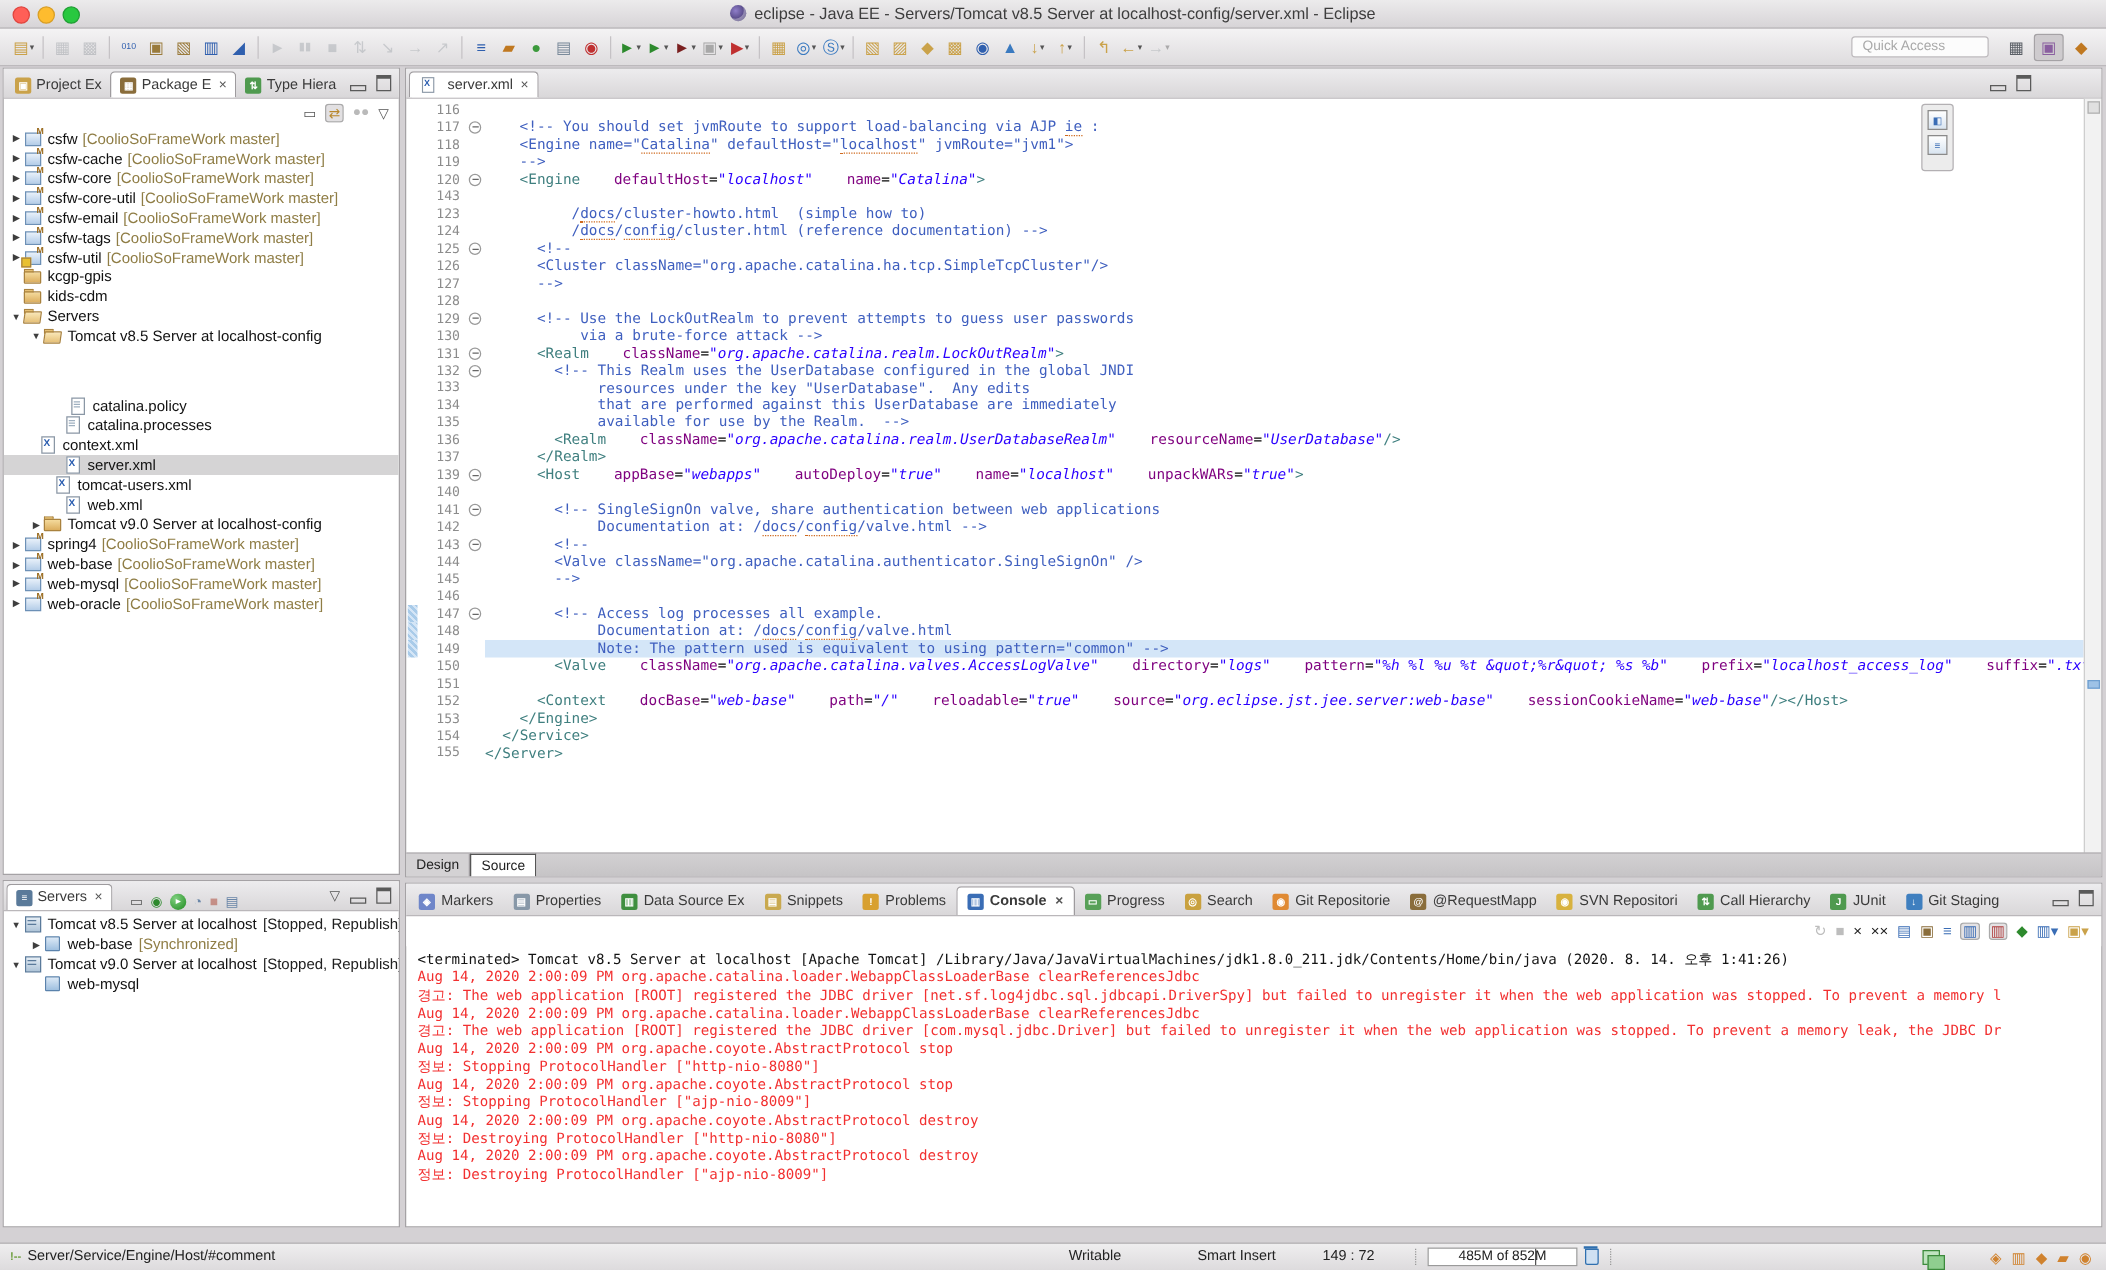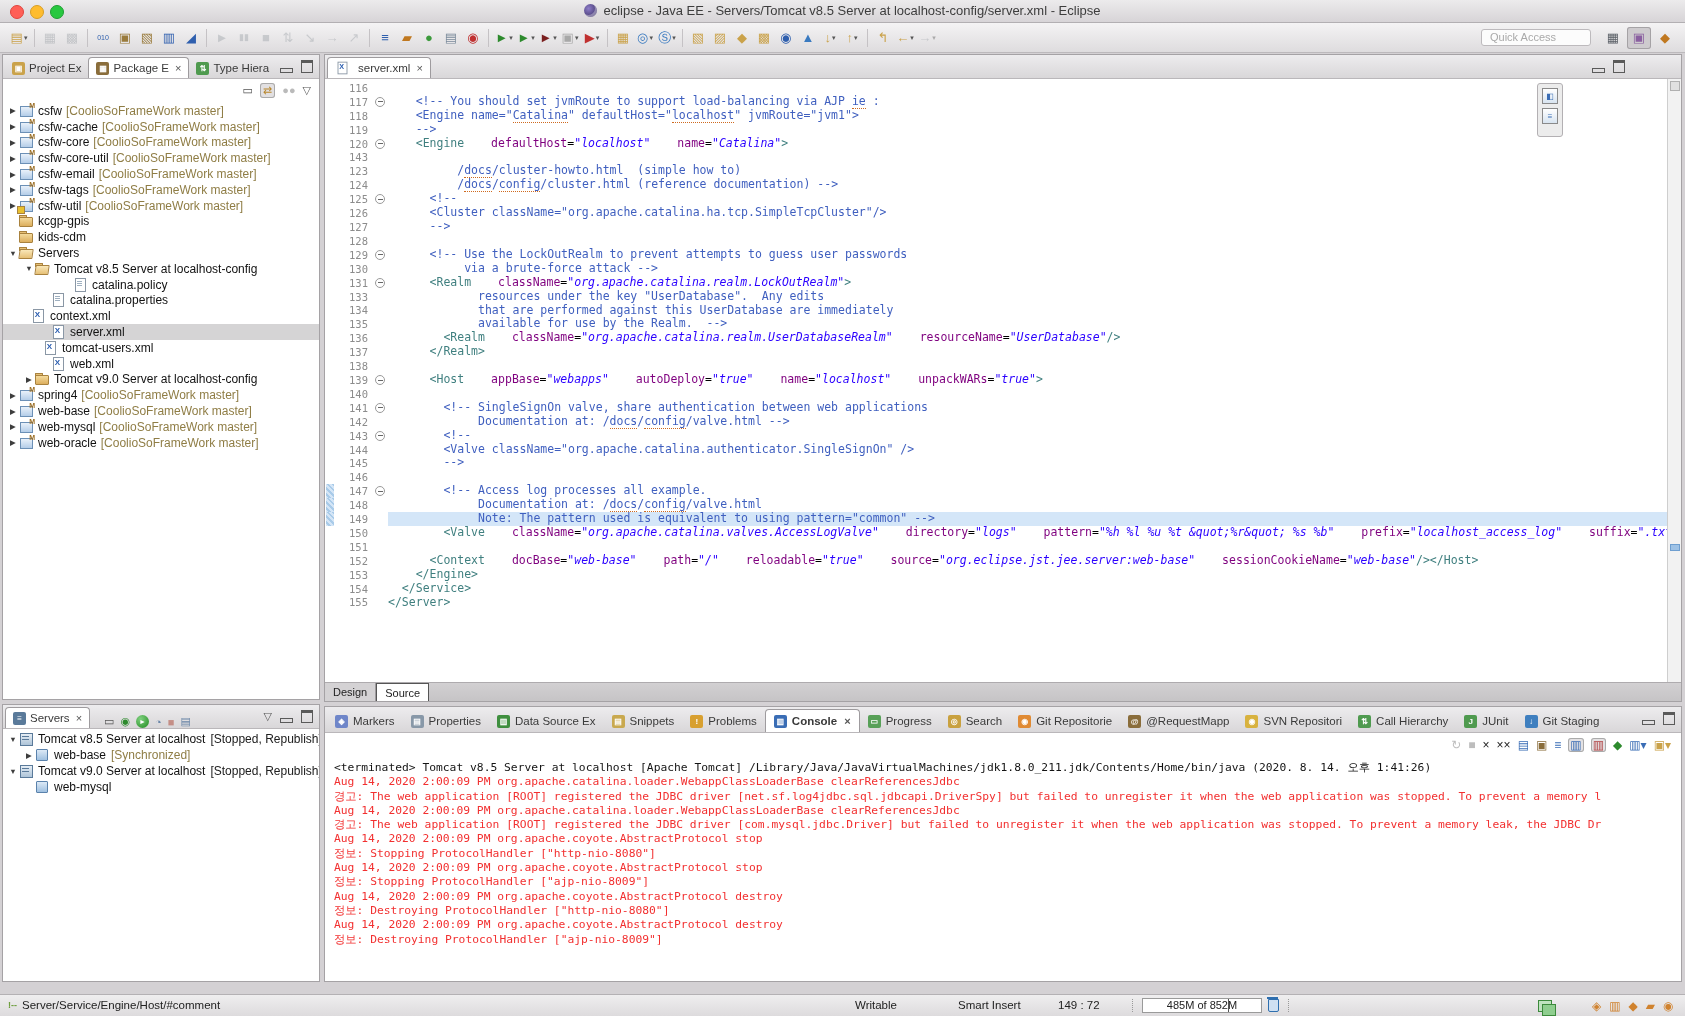--- a/index.html
+++ b/index.html
@@ -397,29 +397,29 @@
       <div class="trow" style="padding-left: 4px;">
         <span class="arrow">▼</span>
         <span class="ticon ti-folder-open"></span>
         <span class="tlabel">Servers</span>
       </div>
       <div class="trow" style="padding-left: 20px;">
         <span class="arrow">▼</span>
         <span class="ticon ti-folder-open"></span>
         <span class="tlabel">Tomcat v8.5 Server at localhost-config</span>
       </div>
-      <div class="trow" style="padding-left: 58px;">
+      <div class="trow" style="padding-left: 40px; margin-top: 40px;">
         <span class="arrow"></span>
         <span class="ticon ti-file"></span>
         <span class="tlabel">catalina.policy</span>
       </div>
       <div class="trow" style="padding-left: 36px;">
         <span class="arrow"></span>
         <span class="ticon ti-file"></span>
-        <span class="tlabel">catalina.properties</span>
+        <span class="tlabel">catalina.processes</span>
       </div>
       <div class="trow" style="padding-left: 16px; text-align: center;">
         <span class="arrow"></span>
         <span class="ticon ti-xml"></span>
         <span class="tlabel">context.xml</span>
       </div>
       <div class="trow selected" style="padding-left: 36px;">
         <span class="arrow"></span>
         <span class="ticon ti-xml"></span>
         <span class="tlabel">server.xml</span>
@@ -612,20 +612,26 @@
         <span class="code"><span class="tc">           via a brute-force attack --&gt;</span></span>
       </div>
       <div class="crow">
         <span class="ann"></span>
         <span class="lnum">131</span>
         <span class="fold on"></span>
         <span class="code"><span class="tp">      &lt;</span><span class="tt">Realm</span><span class="tx"> </span><span class="ta">className</span><span class="tx">=</span><span class="tv">"org.apache.catalina.realm.LockOutRealm"</span><span class="tp">&gt;</span></span>
       </div>
       <div class="crow">
         <span class="ann"></span>
+        <span class="lnum">132</span>
+        <span class="fold on"></span>
+        <span class="code"><span class="tc">        &lt;!-- This Realm uses the UserDatabase configured in the global JNDI</span></span>
+      </div>
+      <div class="crow">
+        <span class="ann"></span>
         <span class="lnum">133</span>
         <span class="fold"></span>
         <span class="code"><span class="tc">             resources under the key "UserDatabase".  Any edits</span></span>
       </div>
       <div class="crow">
         <span class="ann"></span>
         <span class="lnum">134</span>
         <span class="fold"></span>
         <span class="code"><span class="tc">             that are performed against this UserDatabase are immediately</span></span>
       </div>
@@ -639,26 +645,20 @@
         <span class="ann"></span>
         <span class="lnum">136</span>
         <span class="fold"></span>
         <span class="code"><span class="tp">        &lt;</span><span class="tt">Realm</span><span class="tx"> </span><span class="ta">className</span><span class="tx">=</span><span class="tv">"org.apache.catalina.realm.UserDatabaseRealm"</span><span class="tx"> </span><span class="ta">resourceName</span><span class="tx">=</span><span class="tv">"UserDatabase"</span><span class="tp">/&gt;</span></span>
       </div>
       <div class="crow">
         <span class="ann"></span>
         <span class="lnum">137</span>
         <span class="fold"></span>
         <span class="code"><span class="tp">      &lt;/</span><span class="tt">Realm</span><span class="tp">&gt;</span></span>
-      </div>
-      <div class="crow">
-        <span class="ann"></span>
-        <span class="lnum">138</span>
-        <span class="fold"></span>
-        <span class="code"></span>
       </div>
       <div class="crow">
         <span class="ann"></span>
         <span class="lnum">139</span>
         <span class="fold on"></span>
         <span class="code"><span class="tp">      &lt;</span><span class="tt">Host</span><span class="tx"> </span><span class="ta">appBase</span><span class="tx">=</span><span class="tv">"webapps"</span><span class="tx"> </span><span class="ta">autoDeploy</span><span class="tx">=</span><span class="tv">"true"</span><span class="tx"> </span><span class="ta">name</span><span class="tx">=</span><span class="tv">"localhost"</span><span class="tx"> </span><span class="ta">unpackWARs</span><span class="tx">=</span><span class="tv">"true"</span><span class="tp">&gt;</span></span>
       </div>
       <div class="crow">
         <span class="ann"></span>
         <span class="lnum">140</span>

